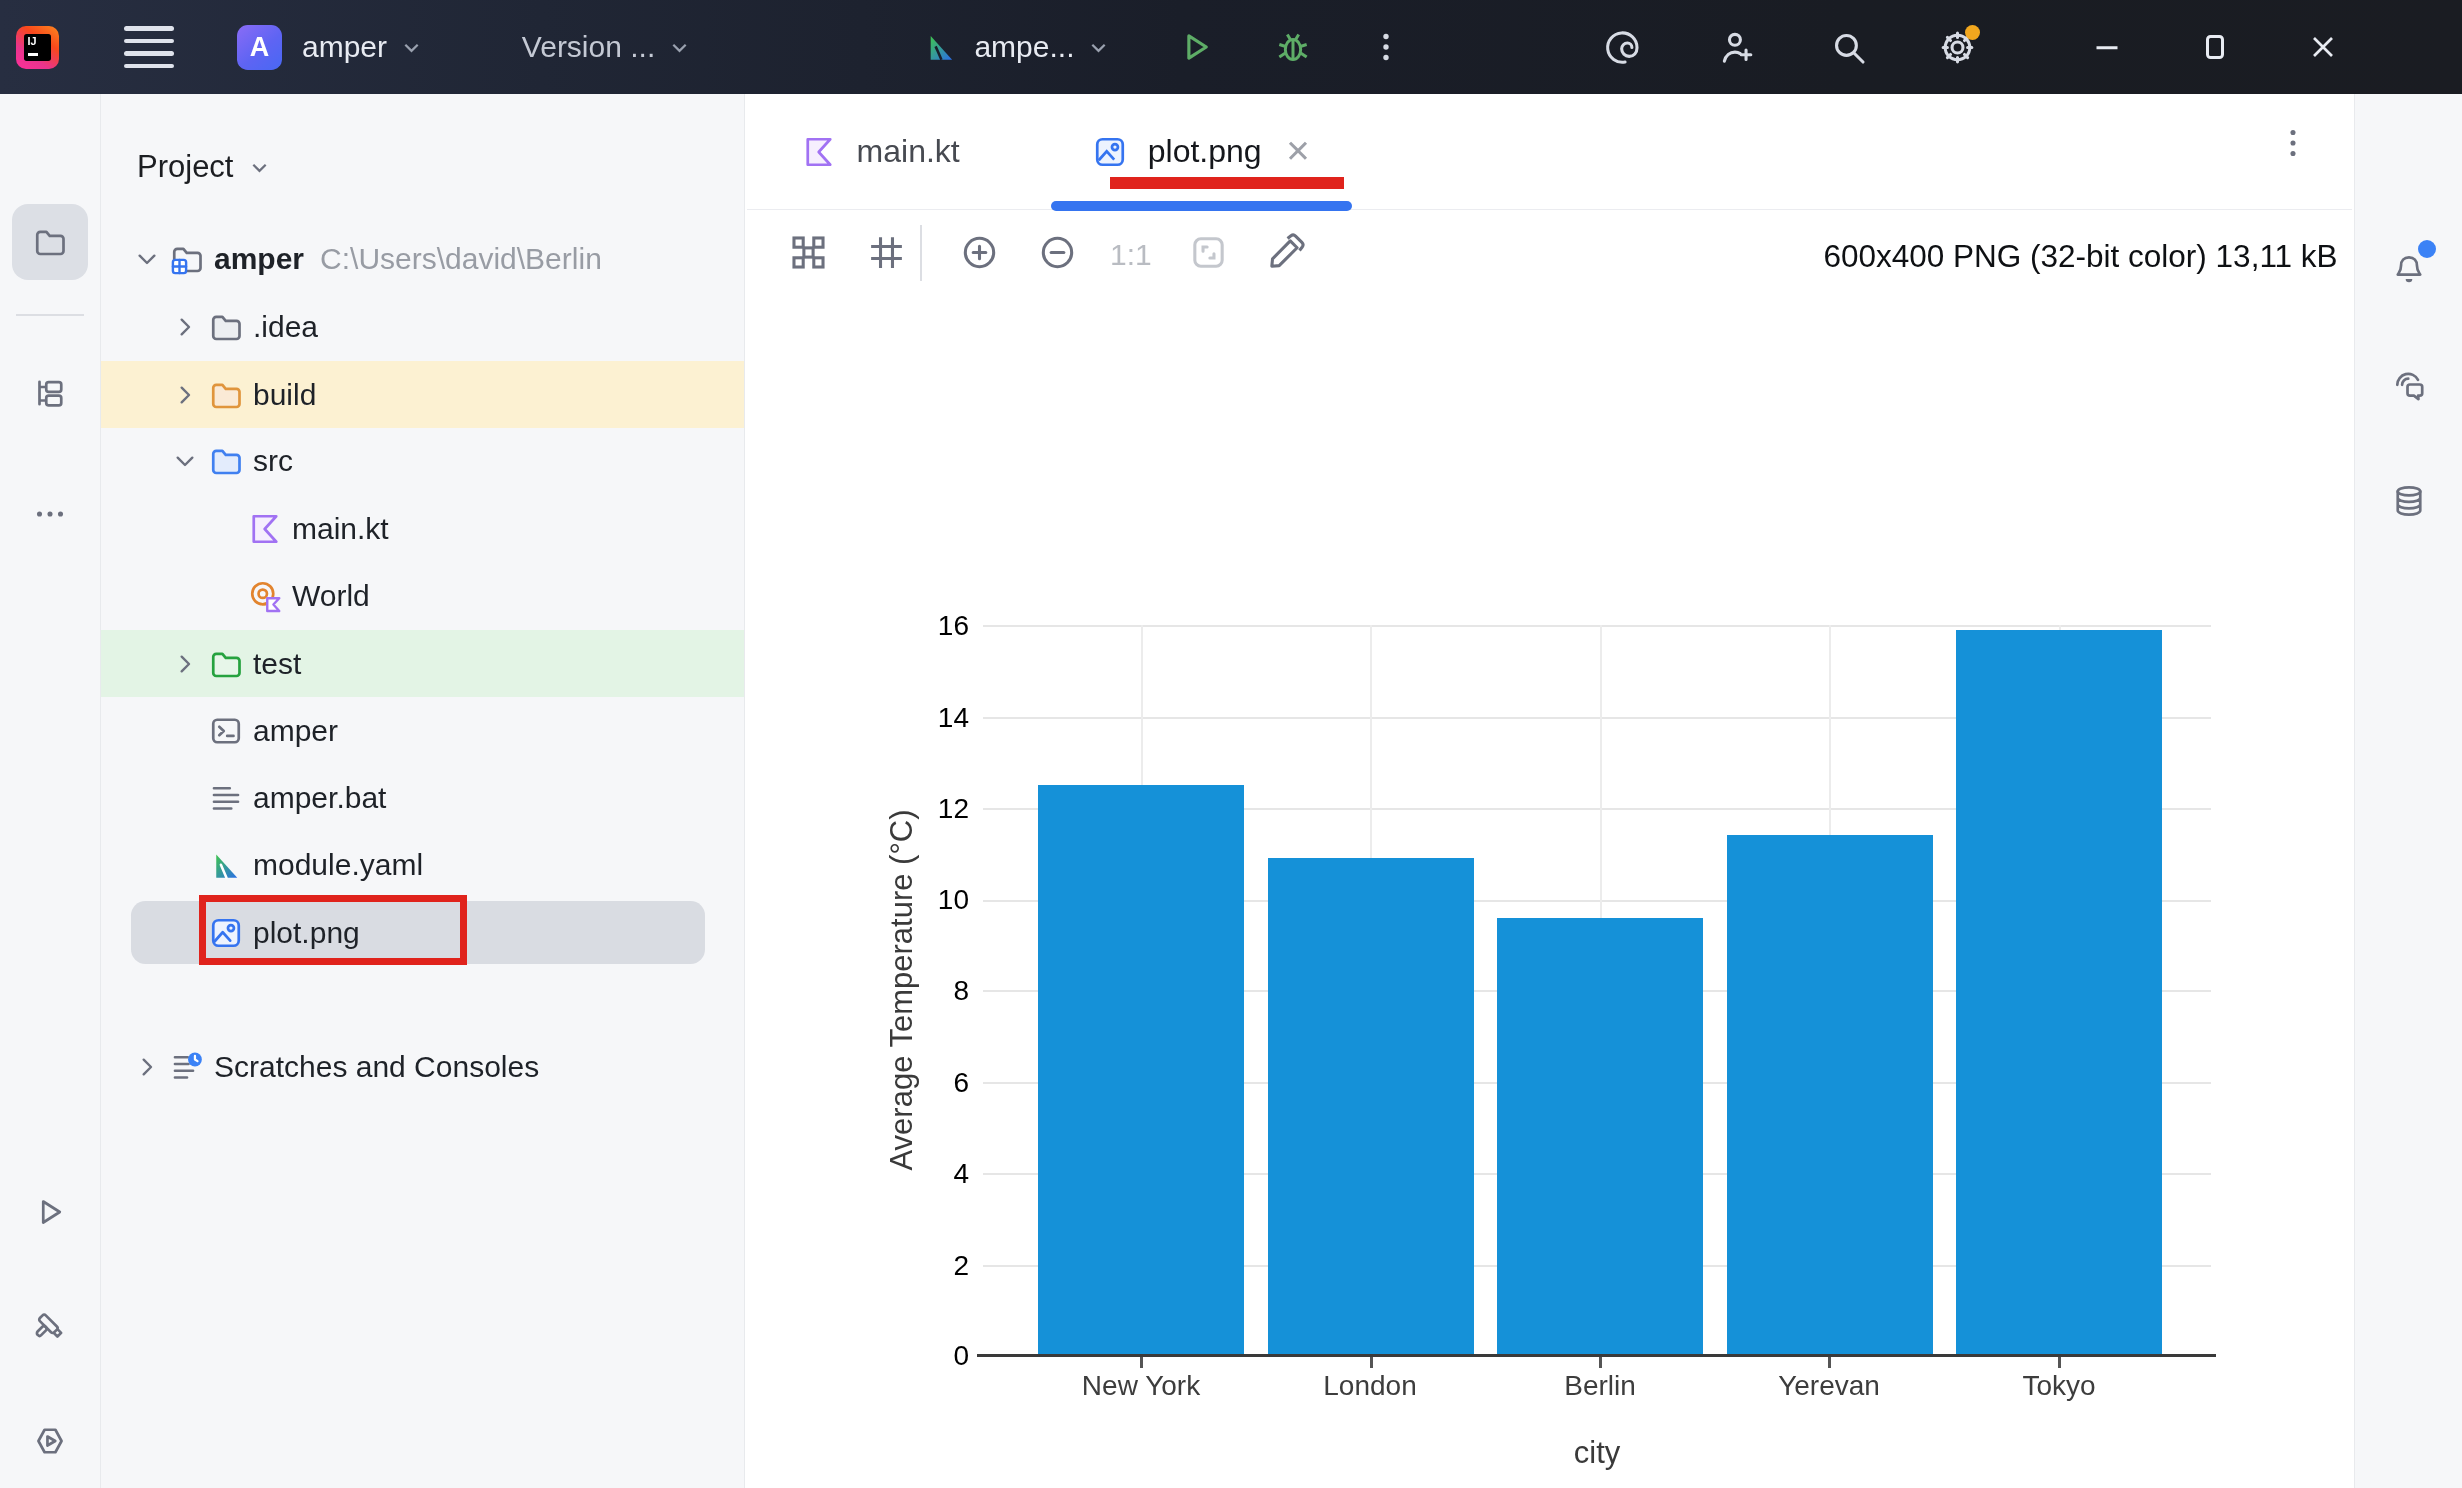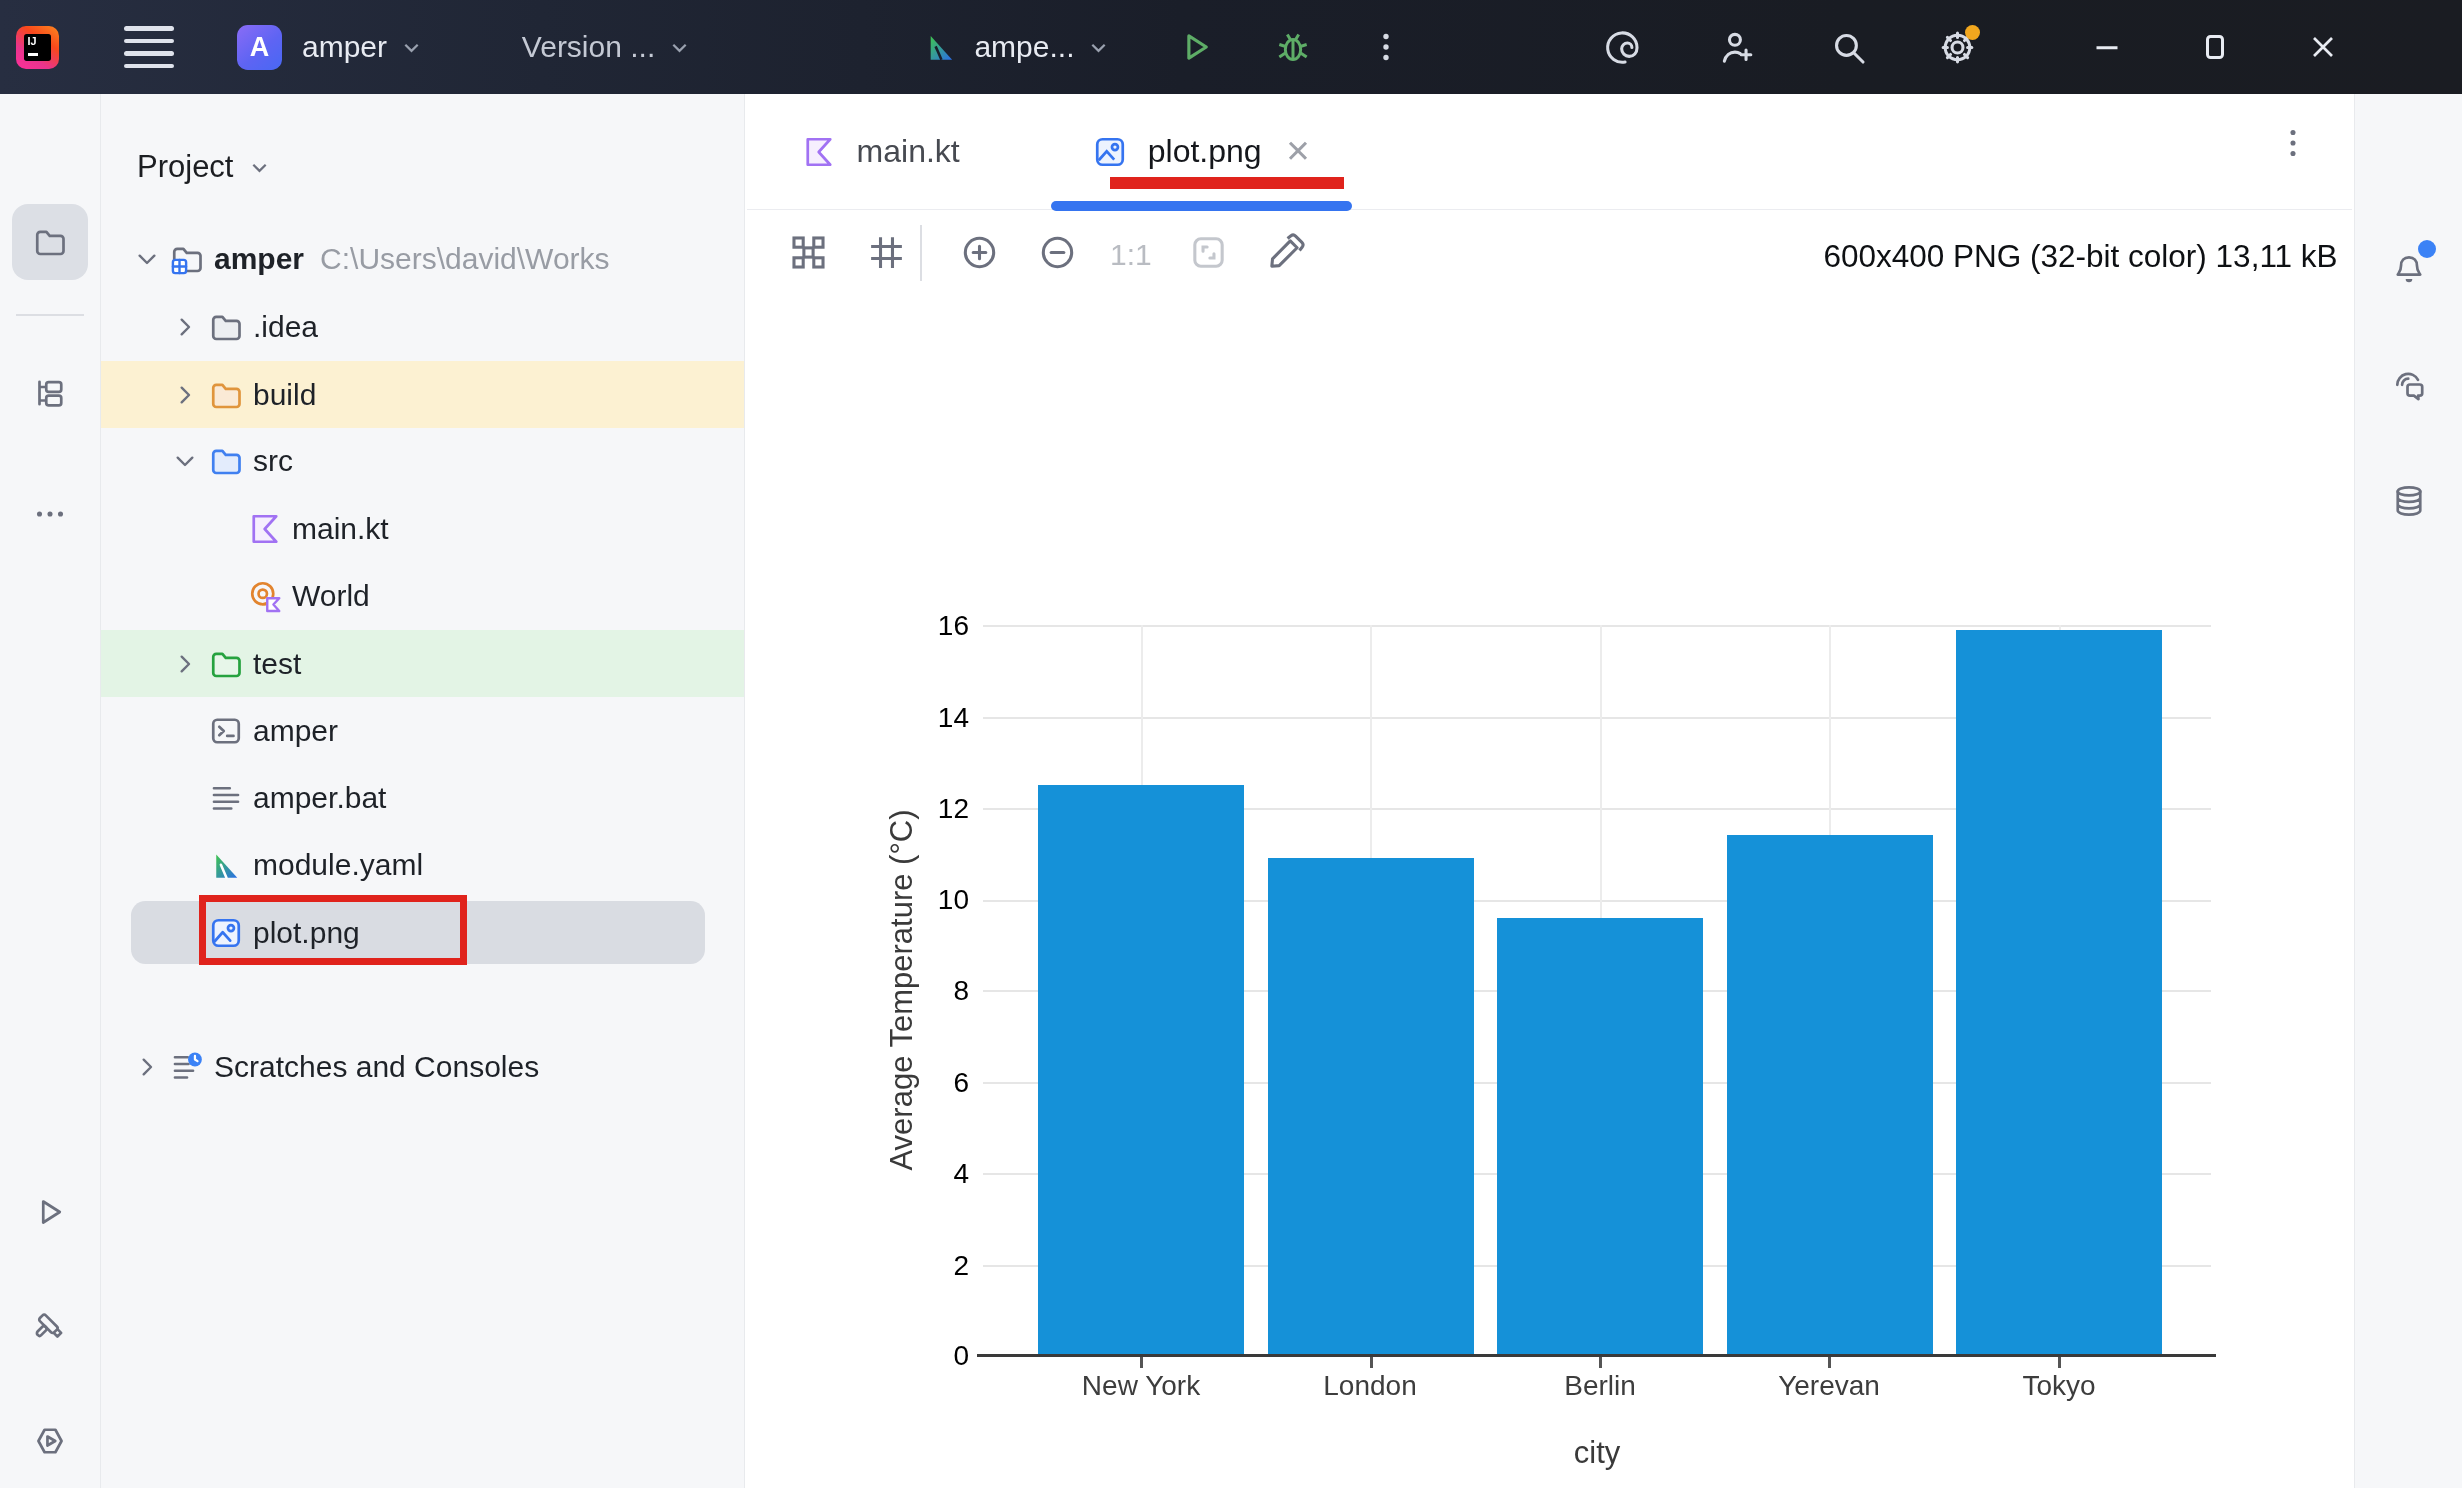--- a/index.html
+++ b/index.html
@@ -289,21 +289,21 @@
             <path d="M6.5 9.5L12 15l5.5-5.5"></path>
           </svg>
         </span>
         <span class="tr-icon" style="left: 68px; color: rgb(108, 112, 126);">
           <svg width="36" height="36" viewBox="0 0 24 24" fill="none" stroke="currentColor" stroke-width="1.8" stroke-linecap="round" stroke-linejoin="round">
             <path d="M3.5 7.2c0-1.1.9-2 2-2h4.1l2.2 2.7h7.2c1.1 0 2 .9 2 2v8.1c0 1.1-.9 2-2 2H5.5c-1.1 0-2-.9-2-2z" stroke="#6c707e" fill="none"></path>
             <rect x="2.6" y="12.6" width="8.8" height="8.8" rx="1.6" fill="#fff" stroke="#3574f0" stroke-width="1.6"></rect>
             <path d="M7 12.6v8.8M2.6 17h8.8" stroke="#3574f0" stroke-width="1.6"></path>
           </svg>
         </span>
-        <span class="tr-label bold" style="left: 113px;">amper<span class="tr-path">C:\Users\david\Works</span></span>
+        <span class="tr-label bold" style="left: 113px;">amper<span class="tr-path">C:\Users\david\Berlin</span></span>
       </div>
       <div class="tree-row" style="top: 71px;">
         <span class="tr-chev" style="left: 68px; color: rgb(108, 112, 126);">
           <svg width="32" height="32" viewBox="0 0 24 24" fill="none" stroke="currentColor" stroke-width="1.8" stroke-linecap="round" stroke-linejoin="round">
             <path d="M9.5 6.5L15 12l-5.5 5.5"></path>
           </svg>
         </span>
         <span class="tr-icon" style="left: 107px; color: rgb(108, 112, 126);">
           <svg width="36" height="36" viewBox="0 0 24 24" fill="none" stroke="currentColor" stroke-width="1.8" stroke-linecap="round" stroke-linejoin="round">
             <path d="M3.5 7.2c0-1.1.9-2 2-2h4.1l2.2 2.7h7.2c1.1 0 2 .9 2 2v8.1c0 1.1-.9 2-2 2H5.5c-1.1 0-2-.9-2-2z" stroke="#6c707e" fill="#eceef1"></path>

